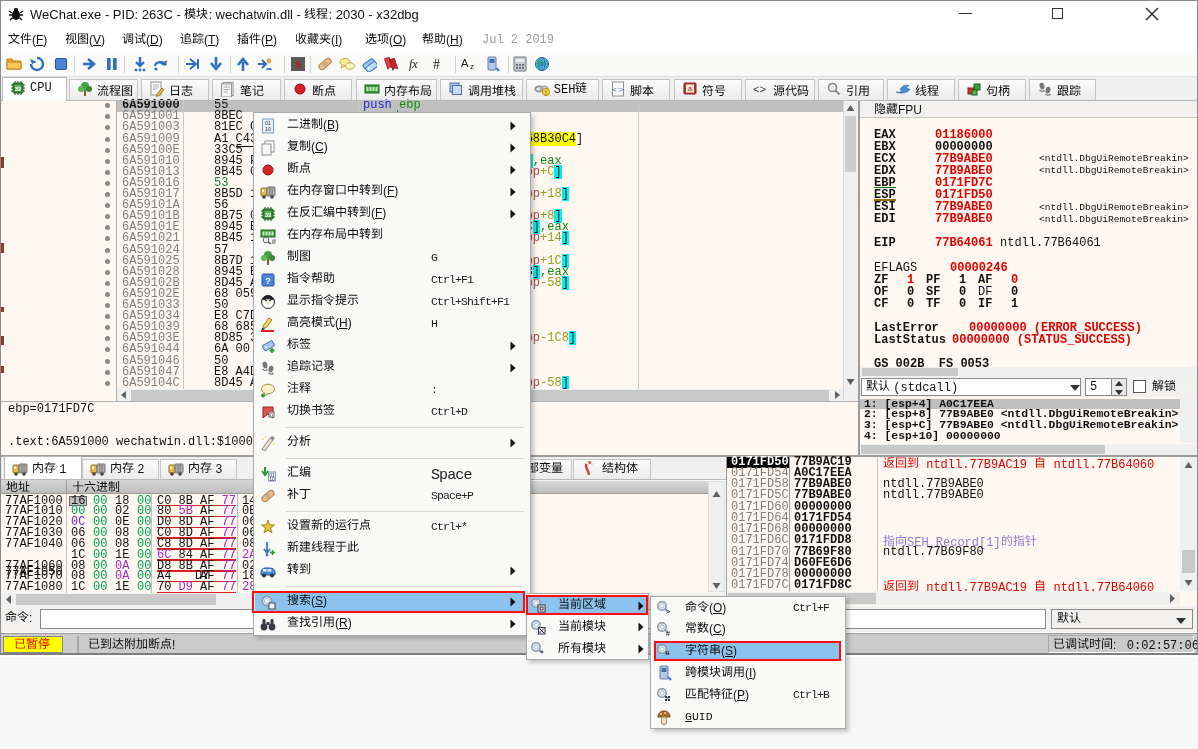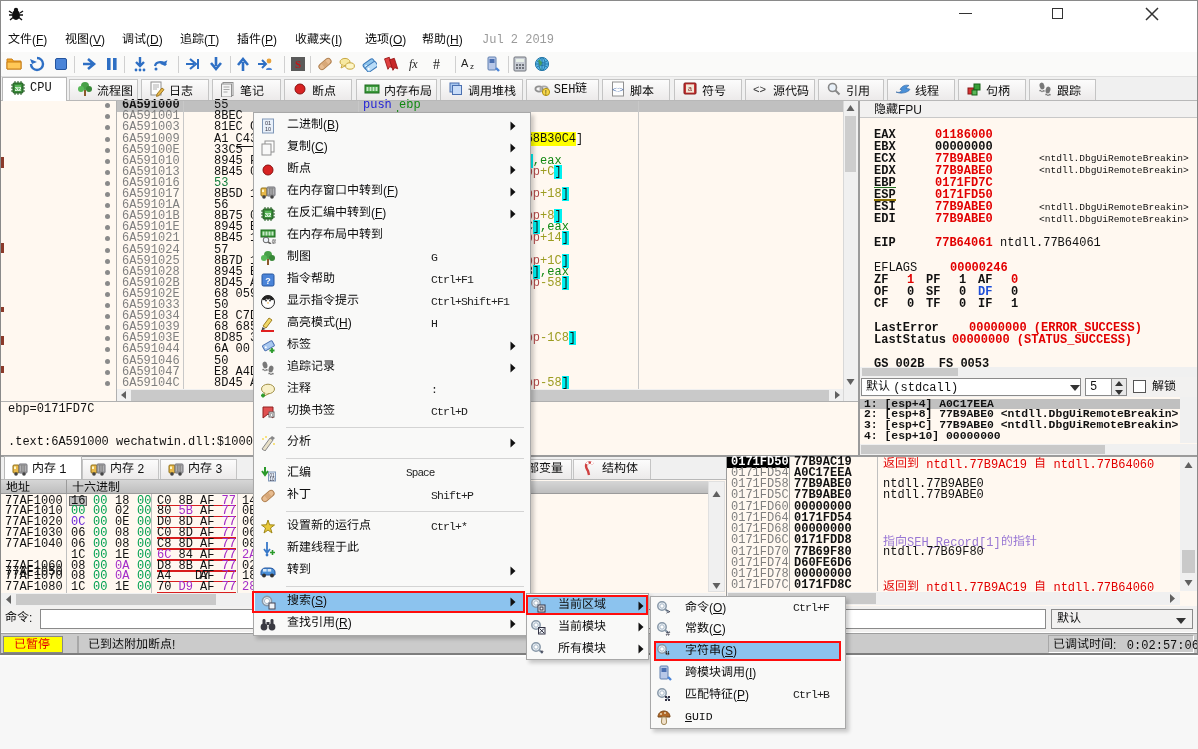--- a/index.html
+++ b/index.html
@@ -148,20 +148,27 @@
         <path id="g7279" d="M5.5 -2.5C6.1 -2 6.7 -1.1 7 -0.6L7.7 -1C7.4 -1.6 6.7 -2.4 6.2 -3ZM7.7 -10.1V-8.8H5.4V-7.9H7.7V-6.4H4.7V-5.6H9.2V-4.2H4.9V-3.3H9.2V-0.2C9.2 0 9.1 0.1 8.9 0.1C8.7 0.1 8.1 0.1 7.4 0.1C7.5 0.3 7.6 0.7 7.6 1C8.5 1 9.2 0.9 9.5 0.8C9.9 0.7 10 0.4 10 -0.2V-3.3H11.4V-4.2H10V-5.6H11.5V-6.4H8.6V-7.9H10.9V-8.8H8.6V-10.1ZM1.2 -9.2C1.1 -7.7 0.8 -6.1 0.5 -5.1C0.6 -5 1 -4.8 1.2 -4.7C1.3 -5.3 1.5 -6 1.6 -6.7H2.5V-3.8C1.8 -3.6 1.1 -3.4 0.6 -3.2L0.8 -2.3L2.5 -2.9V1H3.4V-3.2L4.6 -3.6L4.6 -4.4L3.4 -4.1V-6.7H4.5V-7.6H3.4V-10.1H2.5V-7.6H1.8C1.8 -8.1 1.9 -8.5 1.9 -9Z"></path>
         <path id="g5f81" d="M3 -10.1C2.5 -9.2 1.5 -8.2 0.5 -7.6C0.7 -7.4 0.9 -7 1 -6.8C2.1 -7.6 3.2 -8.7 3.8 -9.7ZM3.2 -7.4C2.6 -6.1 1.4 -4.9 0.4 -4.1C0.5 -3.9 0.8 -3.4 0.9 -3.2C1.3 -3.6 1.7 -4 2.1 -4.5V1H3V-5.6C3.4 -6.1 3.8 -6.6 4 -7.1ZM5 -6V-0.2H3.8V0.6H11.5V-0.2H8.5V-4.1H11V-4.9H8.5V-8.3H11.2V-9.2H4.6V-8.3H7.6V-0.2H5.9V-6Z"></path>
       </defs>
     </svg>
     <div class="a" style="left:0;top:0;width:1198px;height:28px;background:#fff;border:1px solid #9B9B9B;border-bottom:none"></div>
     <svg class="a" style="left:8px;top:6px" width="16" height="16" viewBox="0 0 16 16">
       <ellipse cx="8" cy="9" rx="4" ry="5" fill="#111"></ellipse>
       <circle cx="8" cy="4" r="2.2" fill="#111"></circle>
       <path d="M1 5l3 2M15 5l-3 2M1 9h3M15 9h-3M2 14l3-2.5M14 14l-3-2.5" stroke="#111" stroke-width="1.4" fill="none"></path>
     </svg>
+    <div class="a" style="left:30px;top:7px;font-size:13px;color:#111">WeChat.exe - PID: 263C - <svg class="k" width="24" height="13" viewBox="0 0 24 13">
+        <use href="#g6a21" x="0" y="10"></use>
+        <use href="#g5757" x="12" y="10"></use>
+      </svg>: wechatwin.dll - <svg class="k" width="24" height="13" viewBox="0 0 24 13">
+        <use href="#g7ebf" x="0" y="10"></use>
+        <use href="#g7a0b" x="12" y="10"></use>
+      </svg>: 2030 - x32dbg</div>
     <div class="a" style="left:959px;top:13px;width:13px;height:1.4px;background:#333"></div>
     <div class="a" style="left:1052px;top:8px;width:11px;height:11px;border:1.4px solid #333"></div>
     <svg width="14" height="14" viewBox="0 0 14 14" style="position:absolute;left:1145px;top:7px">
       <path d="M1 1l12 12M13 1L1 13" stroke="#333" stroke-width="1.5"></path>
     </svg>
     <div class="a" style="left:1px;top:28px;width:1196px;height:24px;background:#fff"></div>
     <div class="a" style="left:8px;top:33px;font-size:12px;color:#111"><svg class="k" width="24" height="13" viewBox="0 0 24 13">
         <use href="#g6587" x="0" y="10"></use>
         <use href="#g4ef6" x="12" y="10"></use>
       </svg>(<u>F</u>)</div>
@@ -642,21 +649,21 @@
     <div class="a mono" style="left:874px;top:272.7px;color:#111;font-weight:bold">ZF</div>
     <div class="a mono" style="left:907px;top:272.7px;color:#E20000;font-weight:bold">1</div>
     <div class="a mono" style="left:926px;top:272.7px;color:#111;font-weight:bold">PF</div>
     <div class="a mono" style="left:959px;top:272.7px;color:#111;font-weight:bold">1</div>
     <div class="a mono" style="left:978px;top:272.7px;color:#111;font-weight:bold">AF</div>
     <div class="a mono" style="left:1011px;top:272.7px;color:#E20000;font-weight:bold">0</div>
     <div class="a mono" style="left:874px;top:284.8px;color:#111;font-weight:bold">OF</div>
     <div class="a mono" style="left:907px;top:284.8px;color:#111;font-weight:bold">0</div>
     <div class="a mono" style="left:926px;top:284.8px;color:#111;font-weight:bold">SF</div>
     <div class="a mono" style="left:959px;top:284.8px;color:#111;font-weight:bold">0</div>
-    <div class="a mono" style="left:978px;top:284.8px;color:#1d4ed8;font-weight:bold">DF</div>
+    <div class="a mono" style="left:978px;top:284.8px;color:#0f172a;font-weight:normal">DF</div>
     <div class="a mono" style="left:1011px;top:284.8px;color:#111;font-weight:bold">0</div>
     <div class="a mono" style="left:874px;top:296.9px;color:#111;font-weight:bold">CF</div>
     <div class="a mono" style="left:907px;top:296.9px;color:#111;font-weight:bold">0</div>
     <div class="a mono" style="left:926px;top:296.9px;color:#111;font-weight:bold">TF</div>
     <div class="a mono" style="left:959px;top:296.9px;color:#111;font-weight:bold">0</div>
     <div class="a mono" style="left:978px;top:296.9px;color:#111;font-weight:bold">IF</div>
     <div class="a mono" style="left:1011px;top:296.9px;color:#111;font-weight:bold">1</div>
     <div class="a mono" style="left:874px;top:321.1px;color:#111;font-weight:bold">LastError</div>
     <div class="a mono" style="left:969px;top:321.1px;color:#E20000;font-weight:bold">00000000 (ERROR_SUCCESS)</div>
     <div class="a mono" style="left:874px;top:333.2px;color:#111;font-weight:bold">LastStatus</div>
@@ -1240,32 +1247,32 @@
     <svg class="a" style="z-index:62;left:260px;top:465.8px" width="16" height="16" viewBox="0 0 16 16">
       <path d="M5 1v7M2 5l3 4 3-4" stroke="#2A9A2A" stroke-width="2" fill="none"></path>
       <rect x="8.5" y="6" width="7" height="9" fill="#E8F0FA" stroke="#8098B8"></rect>
       <text x="12" y="11" font-size="4.5" text-anchor="middle" fill="#334">01</text>
       <text x="12" y="14.5" font-size="4.5" text-anchor="middle" fill="#334">10</text>
     </svg>
     <div class="a" style="left:287px;top:466.3px;font-size:12px;color:#111;z-index:62"><svg class="k" width="24" height="13" viewBox="0 0 24 13">
         <use href="#g6c47" x="0" y="10"></use>
         <use href="#g7f16" x="12" y="10"></use>
       </svg></div>
-    <div class="a mono" style="left:406px;top:466.8px;color:#222;font-size:11px;letter-spacing:-0.9px;z-index:62">Space</div>
+    <div class="a mono" style="left:431px;top:466.8px;color:#222;font-size:15px;letter-spacing:-0.9px;z-index:62">Space</div>
     <svg class="a" style="z-index:62;left:260px;top:487.8px" width="16" height="16" viewBox="0 0 16 16">
       <g transform="rotate(-40 8 8)">
         <rect x="1" y="5" width="14" height="6" rx="3" fill="#E8BC90" stroke="#B08050"></rect>
         <rect x="5.5" y="5.5" width="5" height="5" fill="#D8A878"></rect>
       </g>
     </svg>
     <div class="a" style="left:287px;top:488.3px;font-size:12px;color:#111;z-index:62"><svg class="k" width="24" height="13" viewBox="0 0 24 13">
         <use href="#g8865" x="0" y="10"></use>
         <use href="#g4e01" x="12" y="10"></use>
       </svg></div>
-    <div class="a mono" style="left:431px;top:488.8px;color:#222;font-size:11.5px;letter-spacing:-0.9px;z-index:62">Shift+P</div>
+    <div class="a mono" style="left:431px;top:488.8px;color:#222;font-size:11.5px;letter-spacing:-0.9px;z-index:62">Space+P</div>
     <div class="a" style="left:286px;top:511.3px;width:238px;height:1px;background:#D4D4D4;z-index:61"></div>
     <svg class="a" style="z-index:62;left:260px;top:518.8px" width="16" height="16" viewBox="0 0 16 16">
       <g fill="#E8C838" stroke="#A08818">
         <path d="M8 1l1.6 4.8L14.5 6l-4 3 1.5 5L8 11l-4 3 1.5-5-4-3 4.9-.2z"></path>
       </g>
     </svg>
     <div class="a" style="left:287px;top:519.3px;font-size:12px;color:#111;z-index:62"><svg class="k" width="84" height="13" viewBox="0 0 84 13">
         <use href="#g8bbe" x="0" y="10"></use>
         <use href="#g7f6e" x="12" y="10"></use>
         <use href="#g65b0" x="24" y="10"></use>

